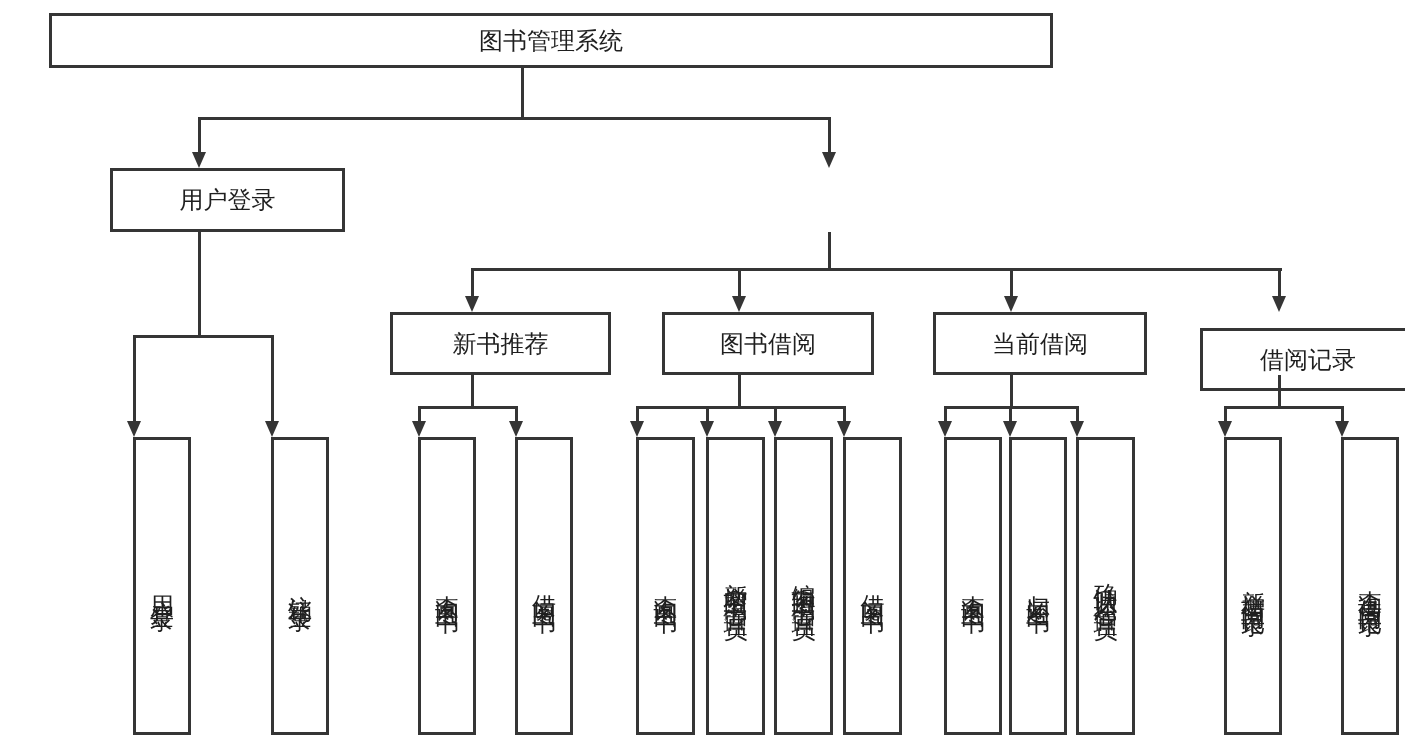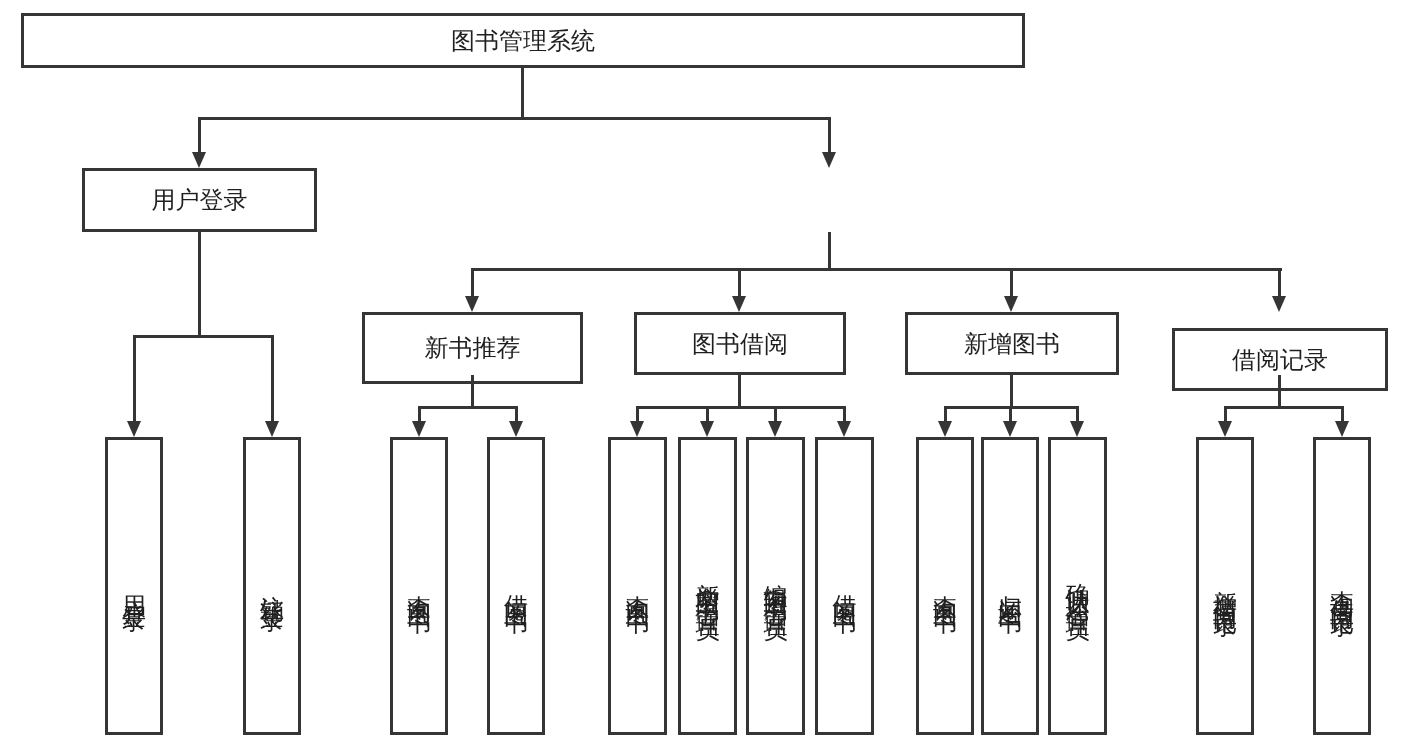--- a/index.html
+++ b/index.html
@@ -25,20 +25,21 @@
     position:absolute;
     border:3px solid var(--line);
     background:var(--background);
     box-sizing:border-box;
     display:flex;
     align-items:center;
     justify-content:center;
     font-size:24px;
     color:var(--text);
     text-align:center;
+    margin-left:28px;
   }
   .leaf{
     writing-mode:vertical-rl;
     text-orientation:mixed;
     letter-spacing:5px;
     line-height:1;
   }
   .hl,.vl{position:absolute;background:var(--line);}
   .hl{height:3px;}
   .vl{width:3px;}
@@ -65,28 +66,28 @@
 <div class="stage">
 
   <div class="box" style="left:21px;top:13px;width:1004px;height:55px;">
     <span>图书管理系统</span>
   </div>
 
   <div class="box" style="left:82px;top:168px;width:235px;height:64px;">
     <span>用户登录</span>
   </div>
 
-  <div class="box" style="left:362px;top:312px;width:221px;height:72px;">
+  <div class="box" style="left:362px;top:312px;width:221px;height:63px;">
     <span>新书推荐</span>
   </div>
   <div class="box" style="left:634px;top:312px;width:212px;height:63px;justify-content:center;">
     <span>图书借阅</span>
   </div>
   <div class="box" style="left:905px;top:312px;width:214px;height:63px;">
-    <span>新增图书</span>
+    <span>当前借阅</span>
   </div>
   <div class="box" style="left:1172px;top:328px;width:216px;height:63px;">
     <span>借阅记录</span>
   </div>
 
   <div class="box leaf" style="left:105px;top:437px;width:58px;height:298px;">
     <span>用户登录</span>
   </div>
   <div class="box leaf" style="left:243px;top:437px;width:58px;height:298px;">
     <span>注销登录</span>

